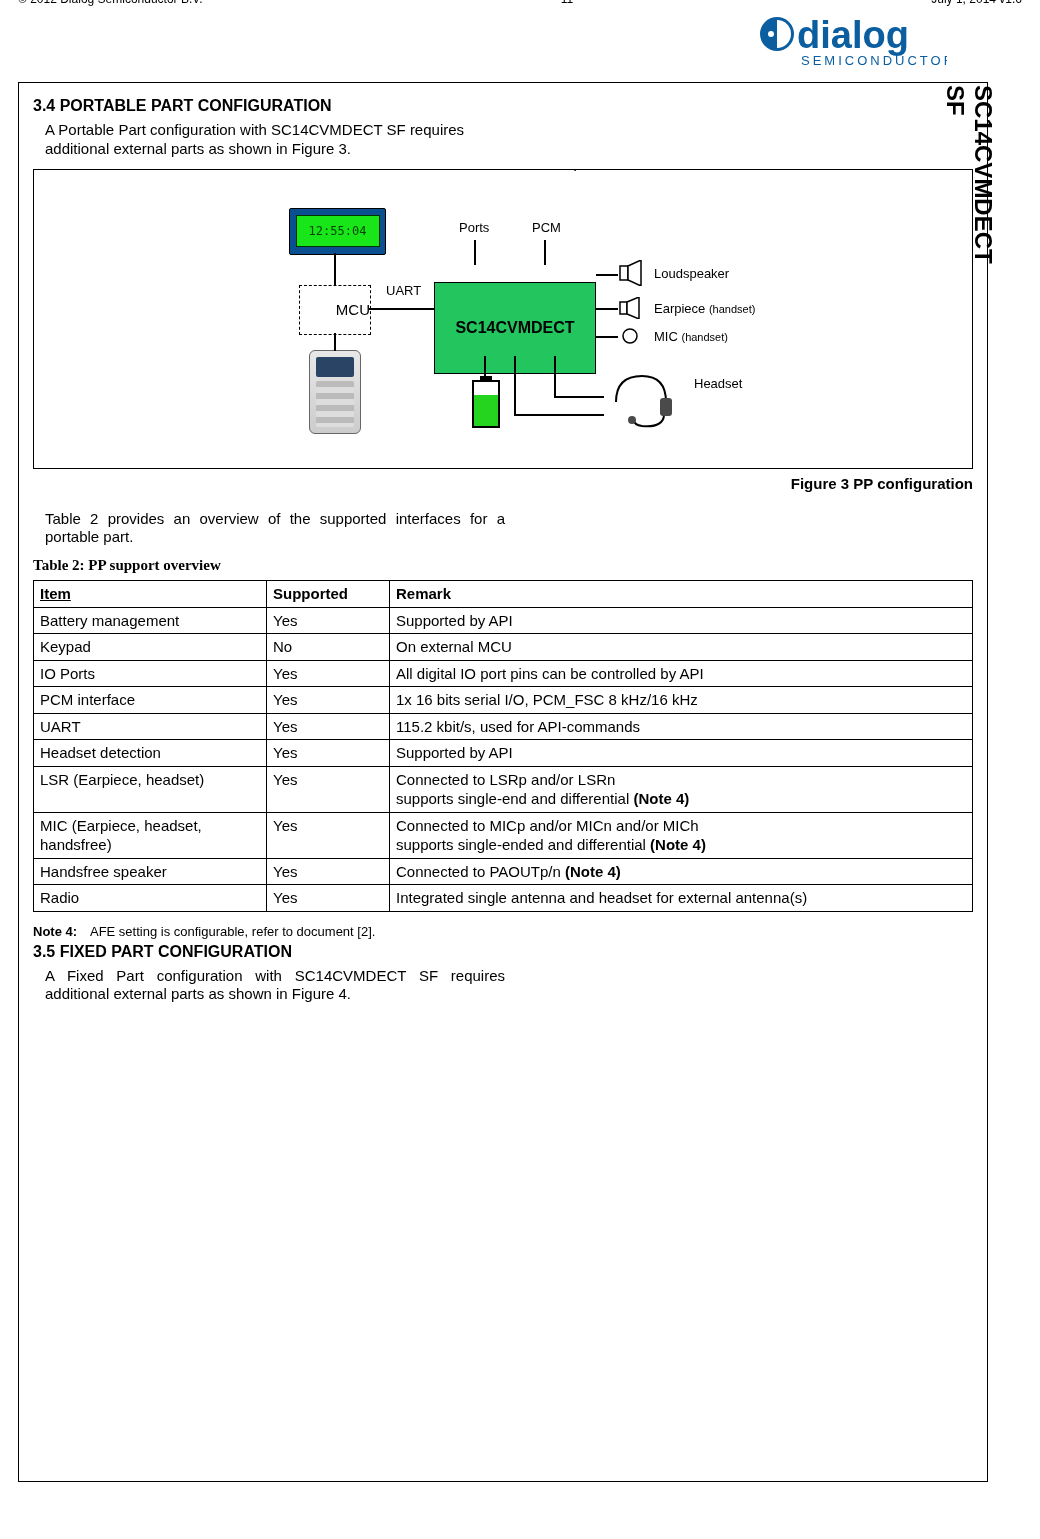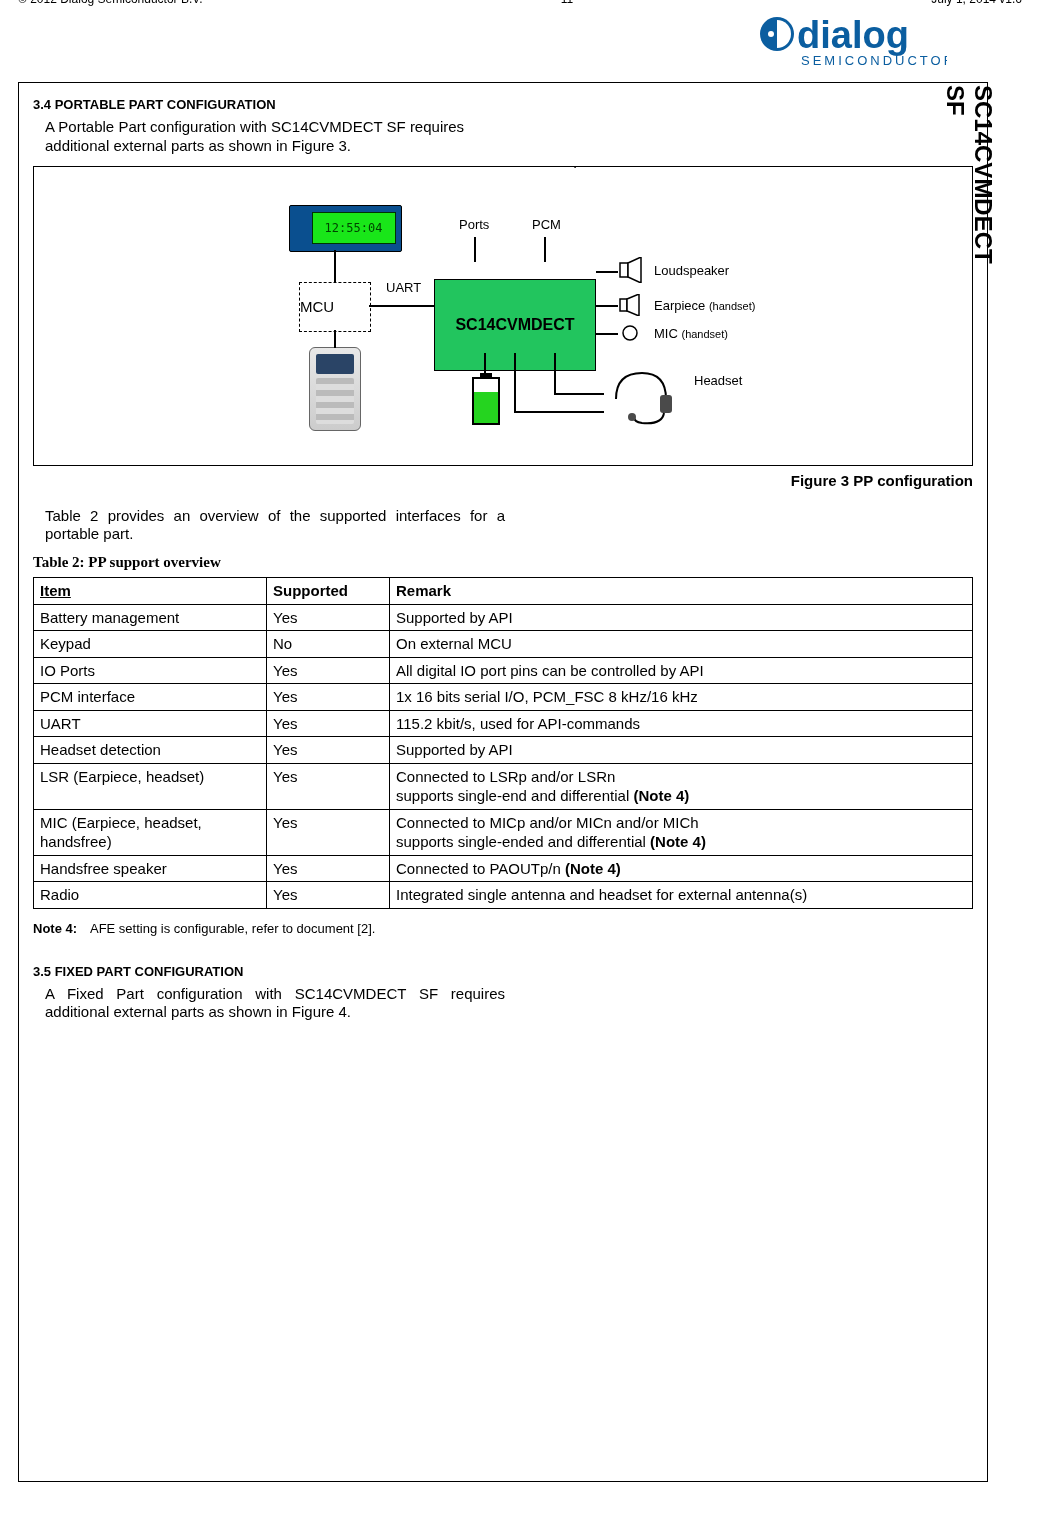--- a/index.html
+++ b/index.html
@@ -40,21 +40,21 @@
     position:absolute;
     top: 82px;
     left: 18px;
     width: 970px;
     height: 1400px;
     border: 1px solid #000;
     box-sizing: border-box;
     padding: 14px 14px 10px 14px;
   }
   h3.sec {
-    font-size: 13px;
+    font-size: 16px;
     font-weight: bold;
     margin: 0 0 6px 0;
   }
   p.body {
     margin: 0 0 6px 12px;
     max-width: 460px;
     line-height: 1.25;
   }
   p.body.justify { text-align: justify; }
   .figure-box {
@@ -89,21 +89,21 @@
     font-weight: normal;
     line-height: 1.3;
   }
   table.pp th {
     font-weight: bold;
   }
   .col-item { width: 220px; text-decoration: underline; }
   .col-sup { width: 110px; }
   .note {
     font-size: 13px;
-    margin: 12px 0 28px 0;
+    margin: 12px 0 4px 0;
   }
   .note b { font-weight: bold; margin-right: 10px;}
   .footer {
     position: absolute;
     left: 18px;
     bottom: 12px;
     width: 1004px;
     font-size: 12px;
     display:flex;
     justify-content: space-between;
@@ -120,31 +120,31 @@
     border:1.5px solid #000;
     display:flex; align-items:center; justify-content:center;
     font-weight:bold;
     font-size: 16px;
   }
   .mcu-box {
     position:absolute;
     left: 265px; top: 115px;
     width: 70px; height: 48px;
     border:1.5px dashed #000;
-    display:flex; align-items:center; justify-content:flex-start;
+    display:flex; align-items:center; justify-content:flex-end;
     font-size: 15px;
   }
   .lcd {
     position:absolute;
     left:255px; top:38px;
     width:95px; height:45px;
     background:#0a4f8f;
     border:1px solid #000;
     border-radius:2px;
-    display:flex; align-items:center; justify-content:center;padding-left:16px;
+    display:flex; align-items:center; justify-content:center;
   }
   .lcd-inner {
     width:82px;height:30px;background:#19e619;
     border:1px solid #003300;
     font-family: monospace;
     font-size:12px;
     color:#004400;
     display:flex;align-items:center;justify-content:center;
   }
   .phone {

